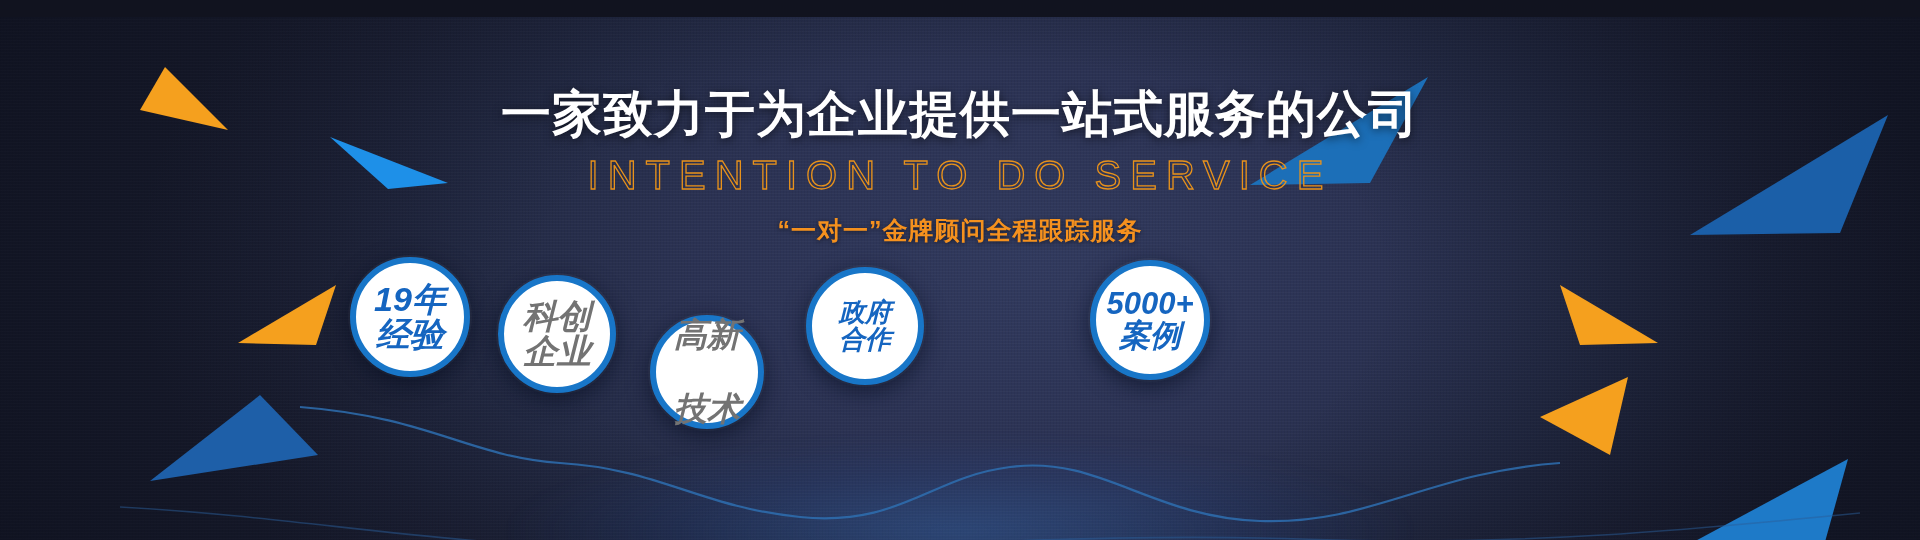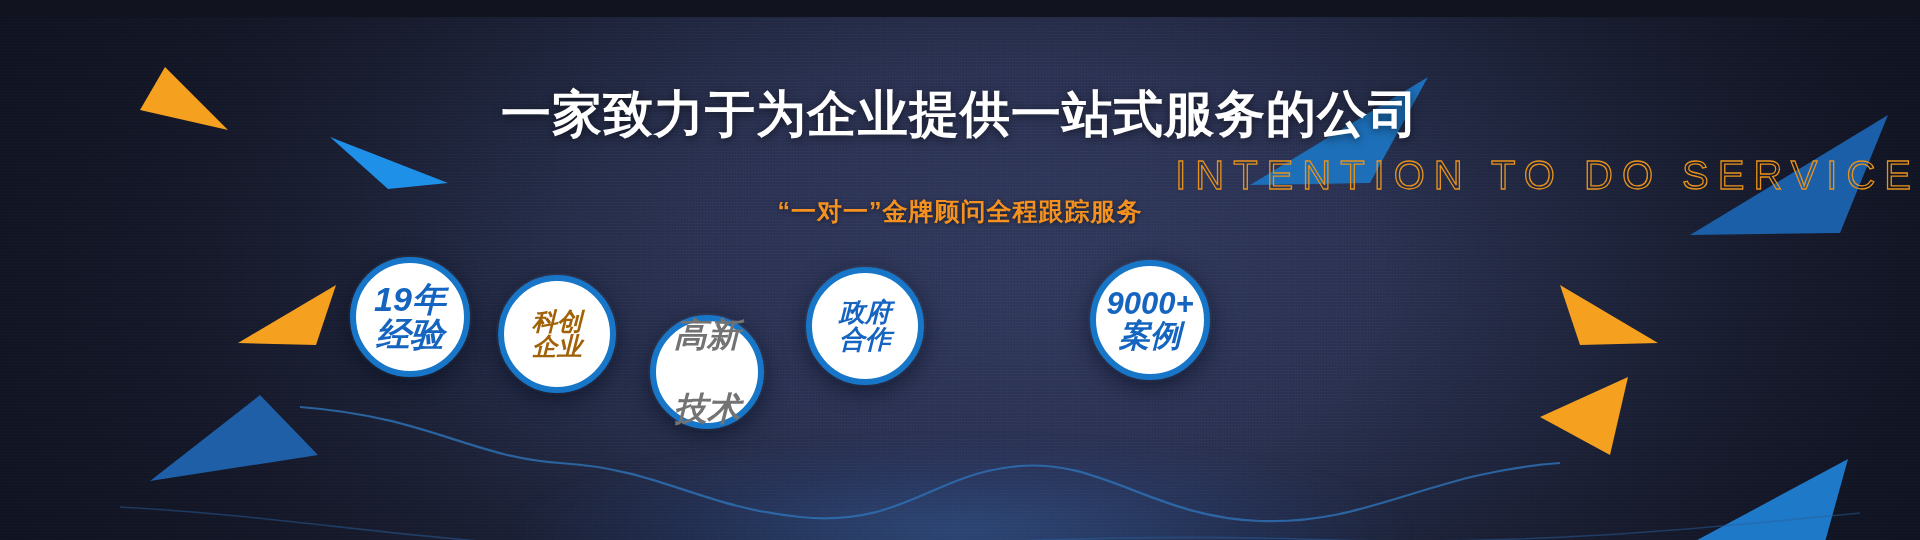--- a/index.html
+++ b/index.html
@@ -43,31 +43,31 @@
     color:#ffffff;
     font-size:50px;line-height:1;
     font-weight:700;
     letter-spacing:1px;
     white-space:nowrap;
     text-shadow:0 2px 10px rgba(0,0,0,.55);
     font-family:"Liberation Sans","DejaVu Sans",sans-serif;
   }
   .subtitle-en{
     position:absolute;left:0;right:0;top:138px;
-    text-align:right;
+    text-align:center;
     font-size:40px;line-height:1;
     font-weight:400;
     letter-spacing:9px;
     color:transparent;
     -webkit-text-stroke:1.3px #E8921B;
     white-space:nowrap;
     font-family:"Liberation Sans","DejaVu Sans",sans-serif;
   }
   .tagline{
-    position:absolute;left:0;right:0;top:182px;
+    position:absolute;left:0;right:0;top:201px;
     text-align:center;
     font-size:25px;line-height:1;
     font-weight:700;
     letter-spacing:1px;
     color:#F5911E;
     white-space:nowrap;
     text-shadow:0 1px 4px rgba(0,0,0,.5);
     font-family:"Liberation Sans","DejaVu Sans",sans-serif;
   }
 
@@ -149,31 +149,31 @@
 
   <div class="subtitle-en">INTENTION TO DO SERVICE</div>
 
   <div class="tagline">“一对一”金牌顾问全程跟踪服务</div>
 
   <div class="circles">
       <div class="bubble" style="width: 120px; height: 120px; left: 350px; top: 240px; font-size: 34px; border-color: rgb(24, 118, 200); color: rgb(21, 101, 192);">
         <span class="l1">19年</span>
         <span class="l2">经验</span>
       </div>
-      <div class="bubble" style="width: 118px; height: 118px; left: 498px; top: 258px; font-size: 25px; border-color: rgb(24, 118, 200); color: #a16207;">
+      <div class="bubble" style="width: 118px; height: 118px; left: 498px; top: 258px; font-size: 34px; border-color: rgb(24, 118, 200); color: #737373;">
         <span class="l1">科创</span>
         <span class="l2">企业</span>
       </div>
       <div class="bubble" style="width: 114px; height: 114px; left: 650px; top: 298px; font-size: 33px; border-color: rgb(24, 118, 200); color: #737373; gap: 40px;">
         <span class="l1">高新</span>
         <span class="l2">技术</span>
       </div>
       <div class="bubble" style="width: 118px; height: 118px; left: 806px; top: 250px; font-size: 26px; border-color: rgb(24, 118, 200); color: rgb(21, 101, 192);">
         <span class="l1">政府</span>
         <span class="l2">合作</span>
       </div>
       <div class="bubble" style="width: 120px; height: 120px; left: 1090px; top: 243px; font-size: 31px; border-color: rgb(24, 118, 200); color: rgb(21, 101, 192);">
-        <span class="l1">9000+</span>
+        <span class="l1">5000+</span>
         <span class="l2">案例</span>
       </div>
     </div>
 
 </div>
 
 </body></html>

